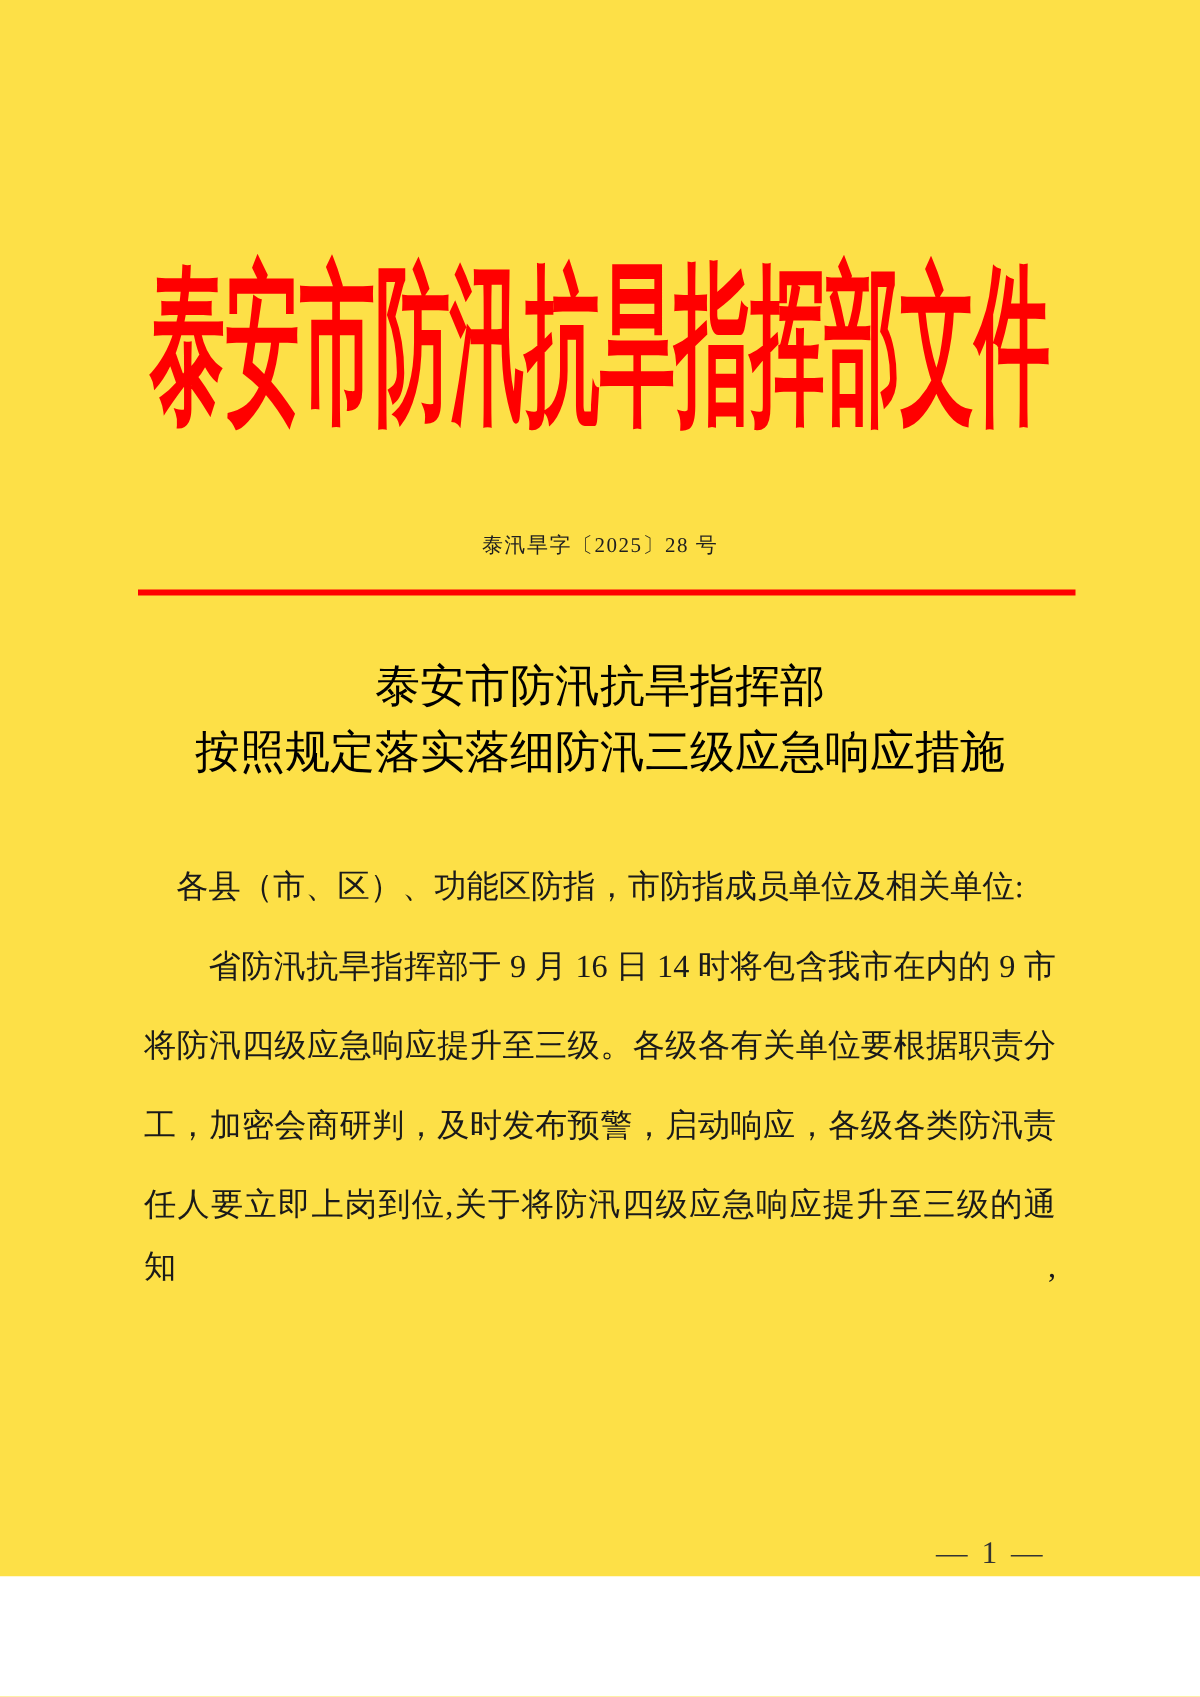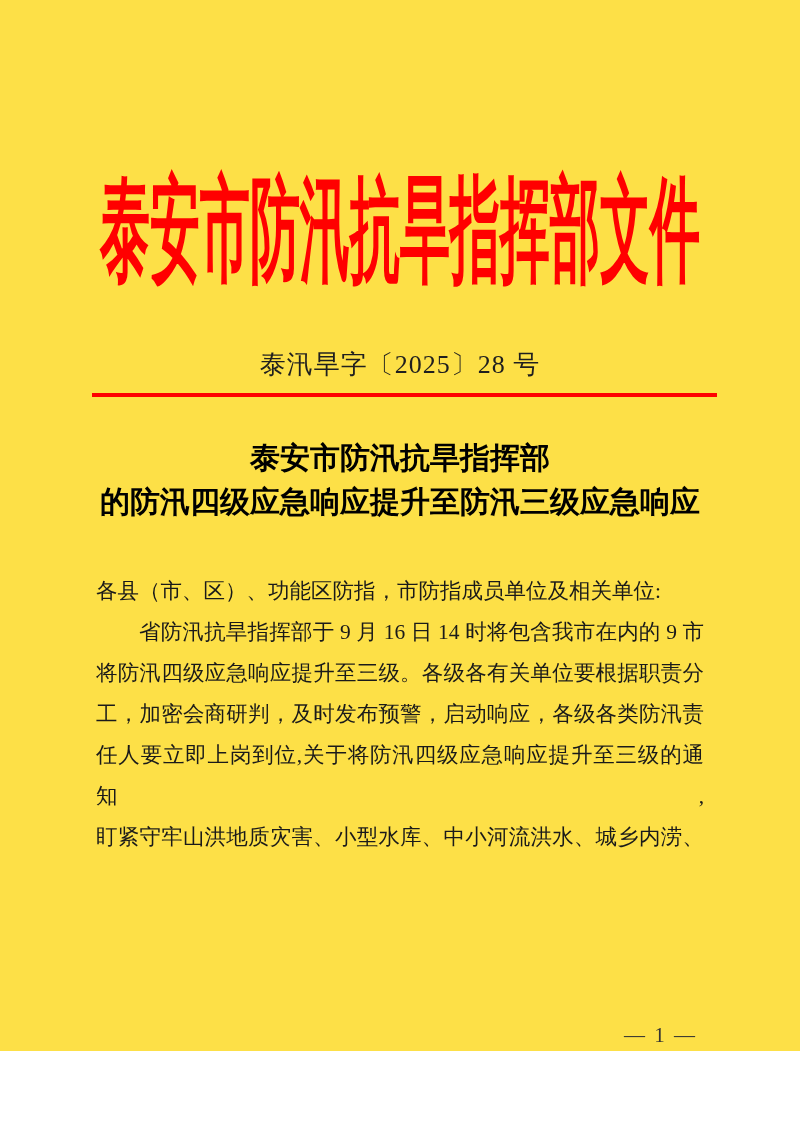--- a/index.html
+++ b/index.html
@@ -34,62 +34,63 @@
     transform: scaleY(2.3);
     transform-origin: center;
     letter-spacing: 0px;
   }
   .doc-number {
     position: absolute;
     top: 350px;
     left: 0;
     width: 800px;
     text-align: center;
-    font-size: 26px;
+    font-size: 14px;
     line-height: 30px;
     color: #1f1f1f;
     letter-spacing: 1px;
   }
   .red-rule {
     position: absolute;
     top: 393px;
     left: 92px;
     width: 625px;
     height: 4px;
     background: var(--accent-red, #ff0000);
   }
   .doc-title {
     position: absolute;
     top: 436px;
     left: 0;
     width: 800px;
     text-align: center;
     color: #000000;
-    font-weight: bold;
+    font-weight: normal;
     font-size: 30px;
     line-height: 44px;
   }
   .doc-body {
     position: absolute;
     top: 571px;
     left: 96px;
     width: 608px;
     font-size: 21.5px;
     line-height: 41px;
     color: #1a1a1a;
   }
   .salutation {
-    text-align: left;
+    text-align: center;
     white-space: nowrap;
     font-family: Liberation Serif, serif;
   }
   .body-line {
     text-align: justify;
     text-align-last: justify;
     overflow: hidden;
+    margin-top: 12px;
   }
   .body-line:first-child {
     text-indent: 2em;
   }
   .page-number {
     position: absolute;
     top: 1020px;
     right: 103px;
     font-size: 21px;
     line-height: 30px;
@@ -106,29 +107,28 @@
   <div class="red-header-wrap">
     <div class="red-header">泰安市防汛抗旱指挥部文件</div>
   </div>
 
   <div class="doc-number">泰汛旱字〔2025〕28 号</div>
 
   <div class="red-rule"></div>
 
   <div class="doc-title">
     <div class="title-line">泰安市防汛抗旱指挥部</div>
-    <div class="title-line">的防汛四级应急响应提升至防汛三级应急响应</div>
+    <div class="title-line">按照规定落实落细防汛三级应急响应措施</div>
   </div>
 
   <div class="doc-body">
     <div class="salutation">各县（市、区）、功能区防指，市防指成员单位及相关单位:</div>
     <div class="body-lines">
         <div class="body-line">省防汛抗旱指挥部于 9 月 16 日 14 时将包含我市在内的 9 市</div>
         <div class="body-line">将防汛四级应急响应提升至三级。各级各有关单位要根据职责分</div>
         <div class="body-line">工，加密会商研判，及时发布预警，启动响应，各级各类防汛责</div>
         <div class="body-line">任人要立即上岗到位,关于将防汛四级应急响应提升至三级的通知,</div>
-        <div class="body-line">盯紧守牢山洪地质灾害、小型水库、中小河流洪水、城乡内涝、</div>
       </div>
   </div>
 
   <div class="page-number">— 1 —</div>
 
 </div>
 
 </body></html>

